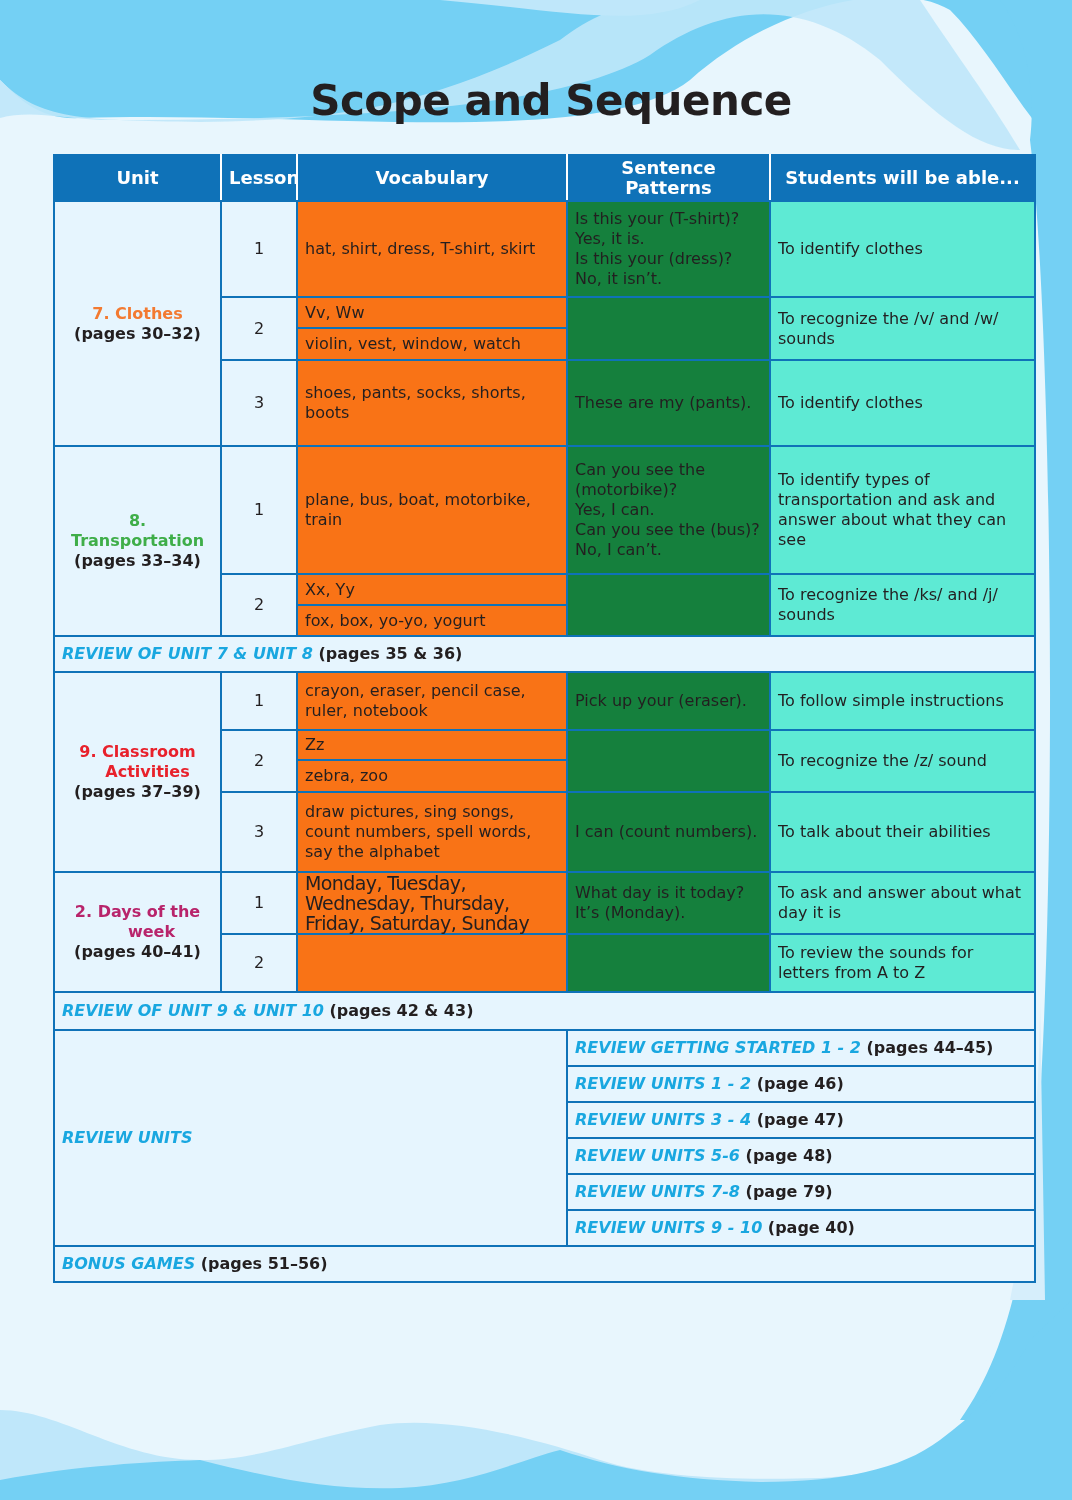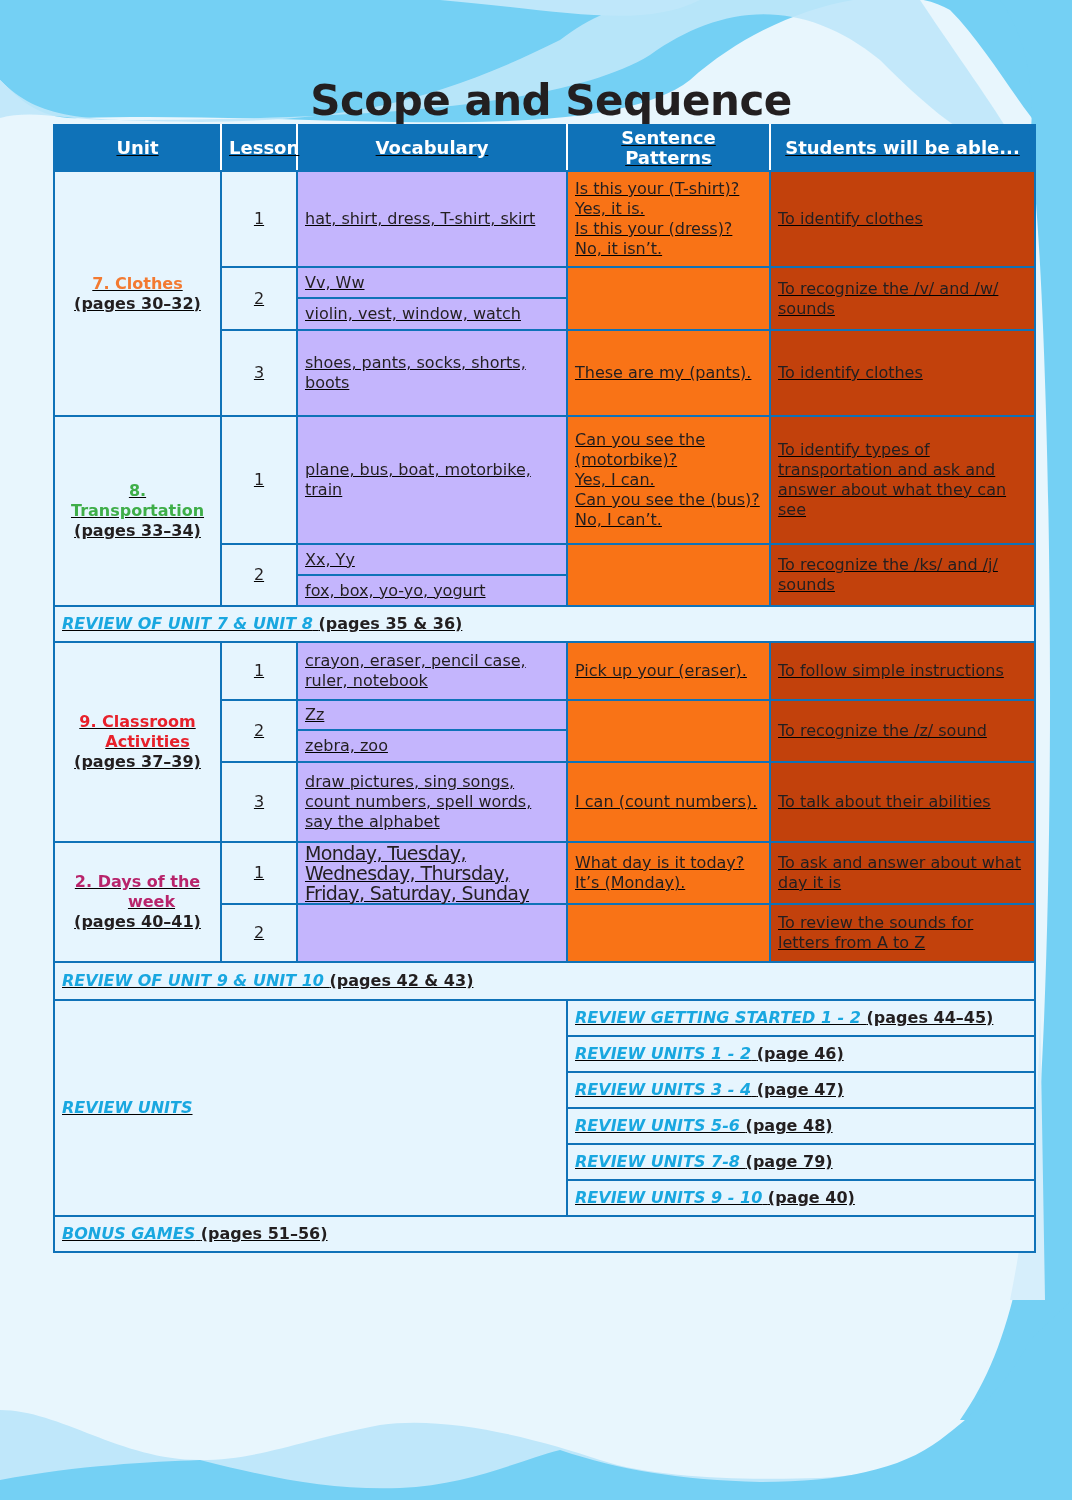--- a/index.html
+++ b/index.html
@@ -8,43 +8,42 @@
     background: #e8f6fd;
     font-family: "DejaVu Sans", sans-serif;
   }
   .bg { position: absolute; inset: 0; z-index: 0; }
   .title {
     position: absolute; top: 76px; left: 15px; width: 1072px; text-align: center;
     font-family: "DejaVu Sans", sans-serif; font-weight: bold;
     font-size: 42px; color: #231f20; z-index: 2; letter-spacing: -0.5px;
   }
   table.ss {
-    position: absolute; top: 124px; left: 53px; width: 981px; z-index: 2;
+    position: absolute; top: 154px; left: 53px; width: 981px; z-index: 2;
     border-collapse: collapse; table-layout: fixed;
     border: 2.5px solid #0f72b8;
-    text-decoration: underline;
   }
   table.ss td, table.ss th {
     border: 2.5px solid #0f72b8; padding: 0 7px; vertical-align: middle;
     font-size: 16px; color: #231f20; line-height: 20px;
   }
   table.ss thead th {
     background: #0f72b8; color: #fff; font-weight: bold; font-size: 18px;
     height: 44px; text-align: center; border-left: 2px solid #ffffff; border-right: 2px solid #ffffff;
     border-top: 2.5px solid #0f72b8; border-bottom: 2.5px solid #0f72b8;
   }
   table.ss thead th:first-child { border-left: 2.5px solid #0f72b8; }
   table.ss thead th:last-child { border-right: 2.5px solid #0f72b8; }
   td.unit { background: #e6f5fe; font-weight: bold; font-size: 16px; text-align: center; padding-left: 22px; }
   td.unit .name { display: block; }
   td.unit .pages { display: block; color: #231f20; }
   td.lesson { background: #e6f5fe; text-align: center; font-size: 17px; }
-  td.vocab { background: #c4b5fd; }
-  td.pattern { background: #f97316; }
-  td.able { background: #c2410c; }
+  td.vocab { background: #f97316; }
+  td.pattern { background: #15803d; }
+  td.able { background: #5eead4; }
   td.review { background: #e6f5fe; text-align: left; height: 34px; font-weight: bold; font-size: 15px; }
   .rv { color: #19a7e0; font-style: italic; font-weight: bold; }
   .pg { color: #231f20; font-weight: bold; }
   .c-orange { color: #f37a31; }
   .c-green { color: #3fae49; }
   .c-red { color: #e8212b; }
   .c-magenta { color: #b8246b; }
   .multi { white-space: pre-line; }
 </style>
 </head>

